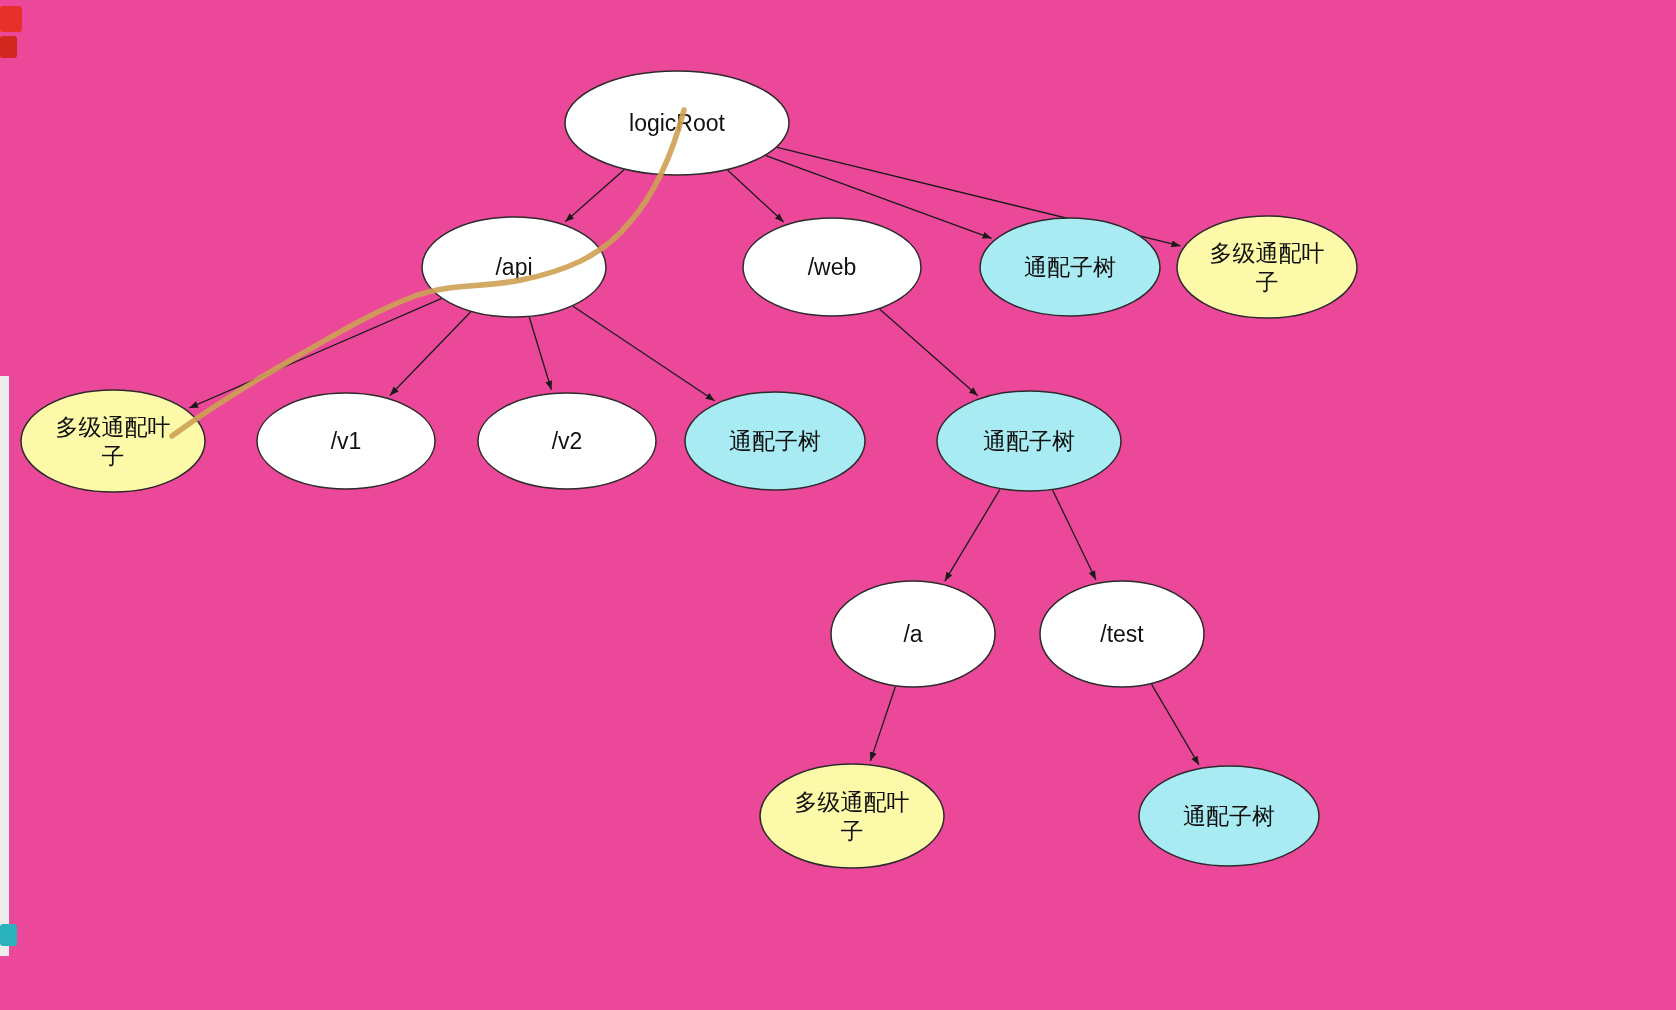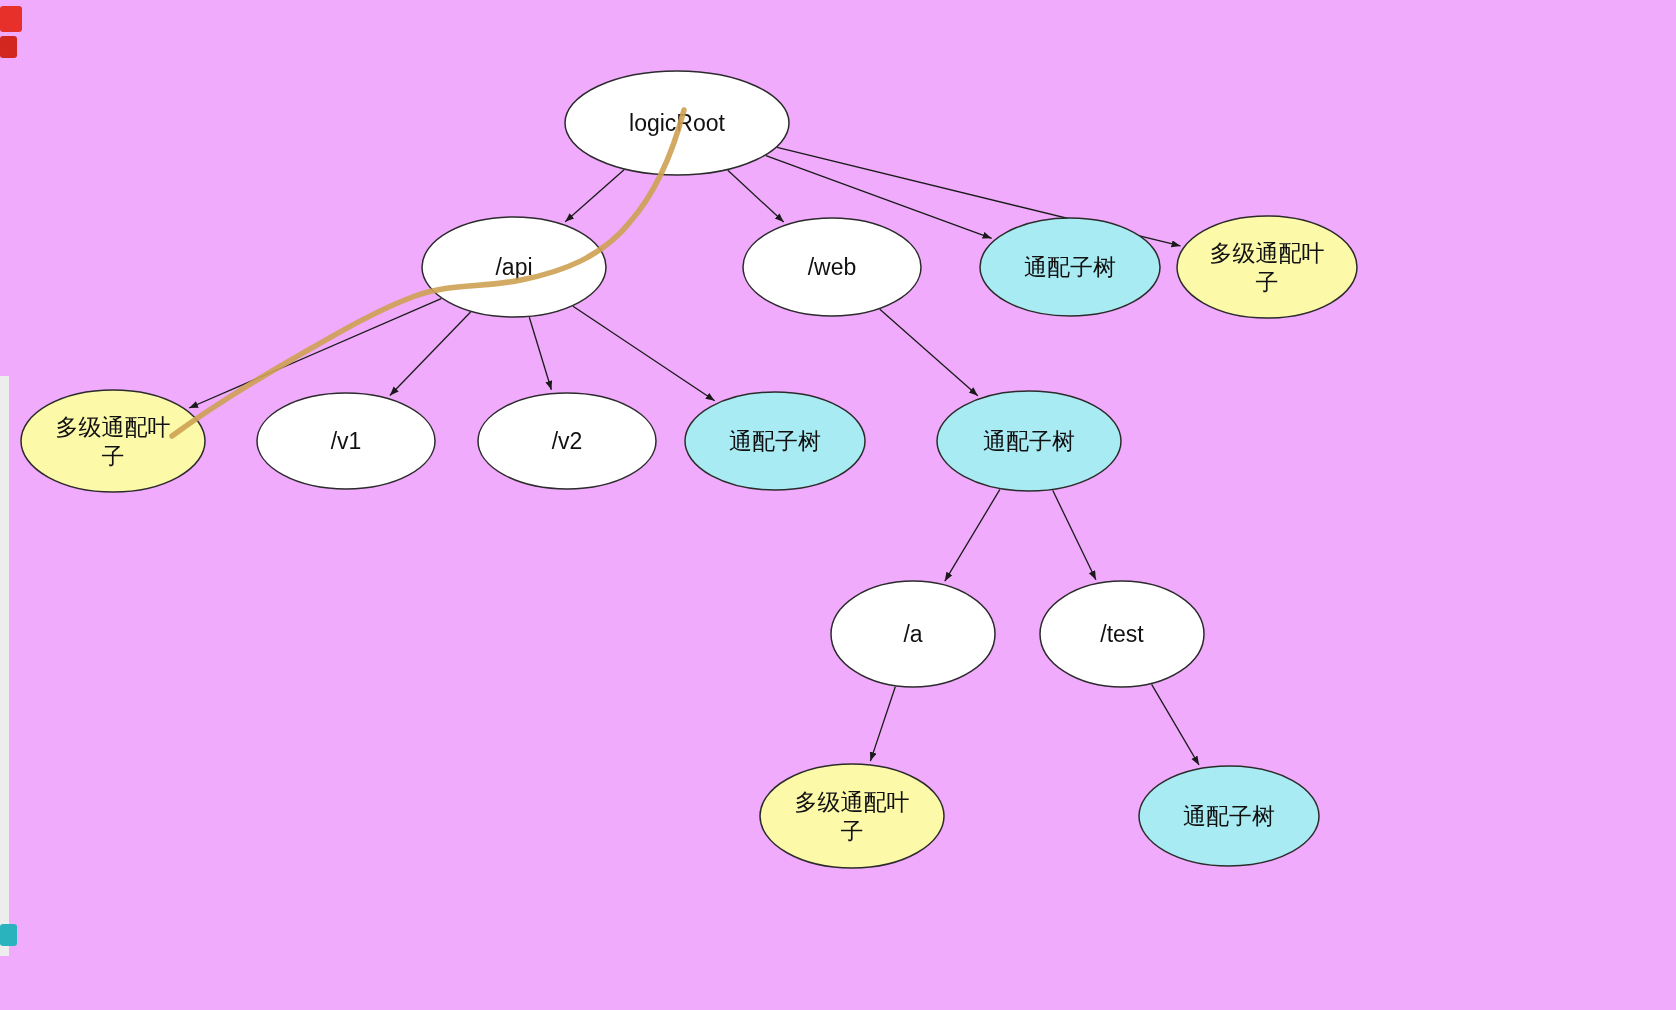--- a/index.html
+++ b/index.html
@@ -9,21 +9,21 @@
     background: #ffffff;
     width: 1676px;
     height: 1010px;
     overflow: hidden;
     font-family: "Liberation Sans", "DejaVu Sans", sans-serif;
   }
   .canvas {
     position: relative;
     width: 1676px;
     height: 1010px;
-    background: #f0abfc;
+    background: #ec4899;
   }
   #tree-svg {
     position: absolute;
     left: 0;
     top: 0;
   }
   .edge {
     stroke-width: 1.3;
     fill: none;
   }

